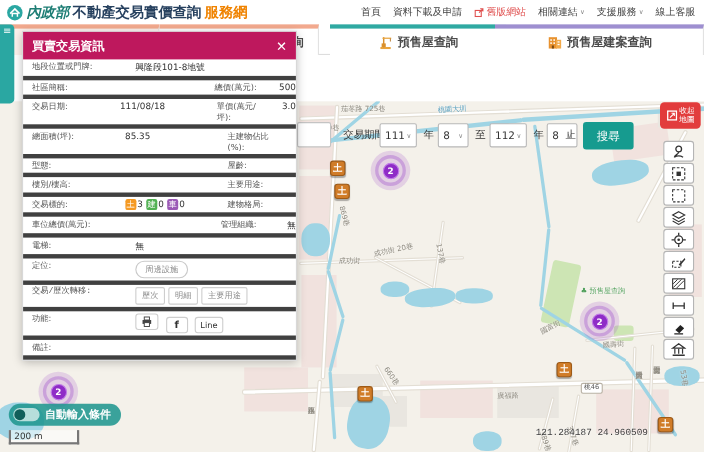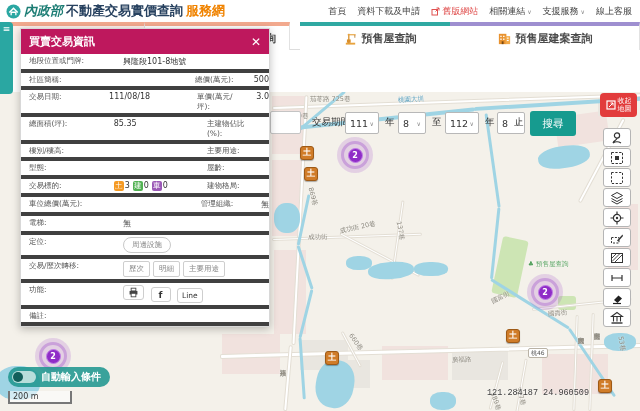--- a/index.html
+++ b/index.html
@@ -384,29 +384,29 @@
       <span class="ml2">單價(萬元/坪):</span>
       <span class="mv2">3.0</span>
     </div>
     <div class="mrow">
       <span class="ml">總面積(坪):</span>
       <span class="mv">85.35</span>
       <span class="ml2">主建物佔比(%):</span>
       <span class="mv2"></span>
     </div>
     <div class="mrow">
+      <span class="ml">型態:</span>
+      <span class="mv"></span>
+      <span class="ml2">屋齡:</span>
+      <span class="mv2"></span>
+    </div>
+    <div class="mrow">
       <span class="ml">樓別/樓高:</span>
       <span class="mv"></span>
       <span class="ml2">主要用途:</span>
-      <span class="mv2"></span>
-    </div>
-    <div class="mrow">
-      <span class="ml">型態:</span>
-      <span class="mv"></span>
-      <span class="ml2">屋齡:</span>
       <span class="mv2"></span>
     </div>
     <div class="mrow">
       <span class="ml">交易標的:</span>
       <span class="mv">
         <span class="badge b-land">土</span><span class="badge-num">3</span><span class="badge b-build">建</span><span class="badge-num">0</span><span class="badge b-car">車</span><span class="badge-num">0</span>
       </span>
       <span class="ml2">建物格局:</span>
       <span class="mv2"></span>
     </div>
@@ -417,21 +417,21 @@
       <span class="mv2">無</span>
     </div>
     <div class="mrow">
       <span class="ml">電梯:</span>
       <span class="mv-wide">無</span>
     </div>
     <div class="mrow" style="min-height:21px;">
       <span class="ml">定位:</span>
       <span class="mv-wide"><span class="pill-btn">周邊設施</span></span>
     </div>
-    <div class="mrow" style="min-height:21px;">
+    <div class="mrow" style="min-height:21px;font-family:Liberation Mono, monospace;">
       <span class="ml">交易/歷次轉移:</span>
       <span class="mv-wide">
         <span class="mini-btn">歷次</span><span class="mini-btn">明細</span><span class="mini-btn">主要用途</span>
       </span>
     </div>
     <div class="mrow" style="min-height:22px;">
       <span class="ml">功能:</span>
       <span class="mv-wide">
         <span class="fn-btn">
             <svg width="11" height="11" viewBox="0 0 14 14">

